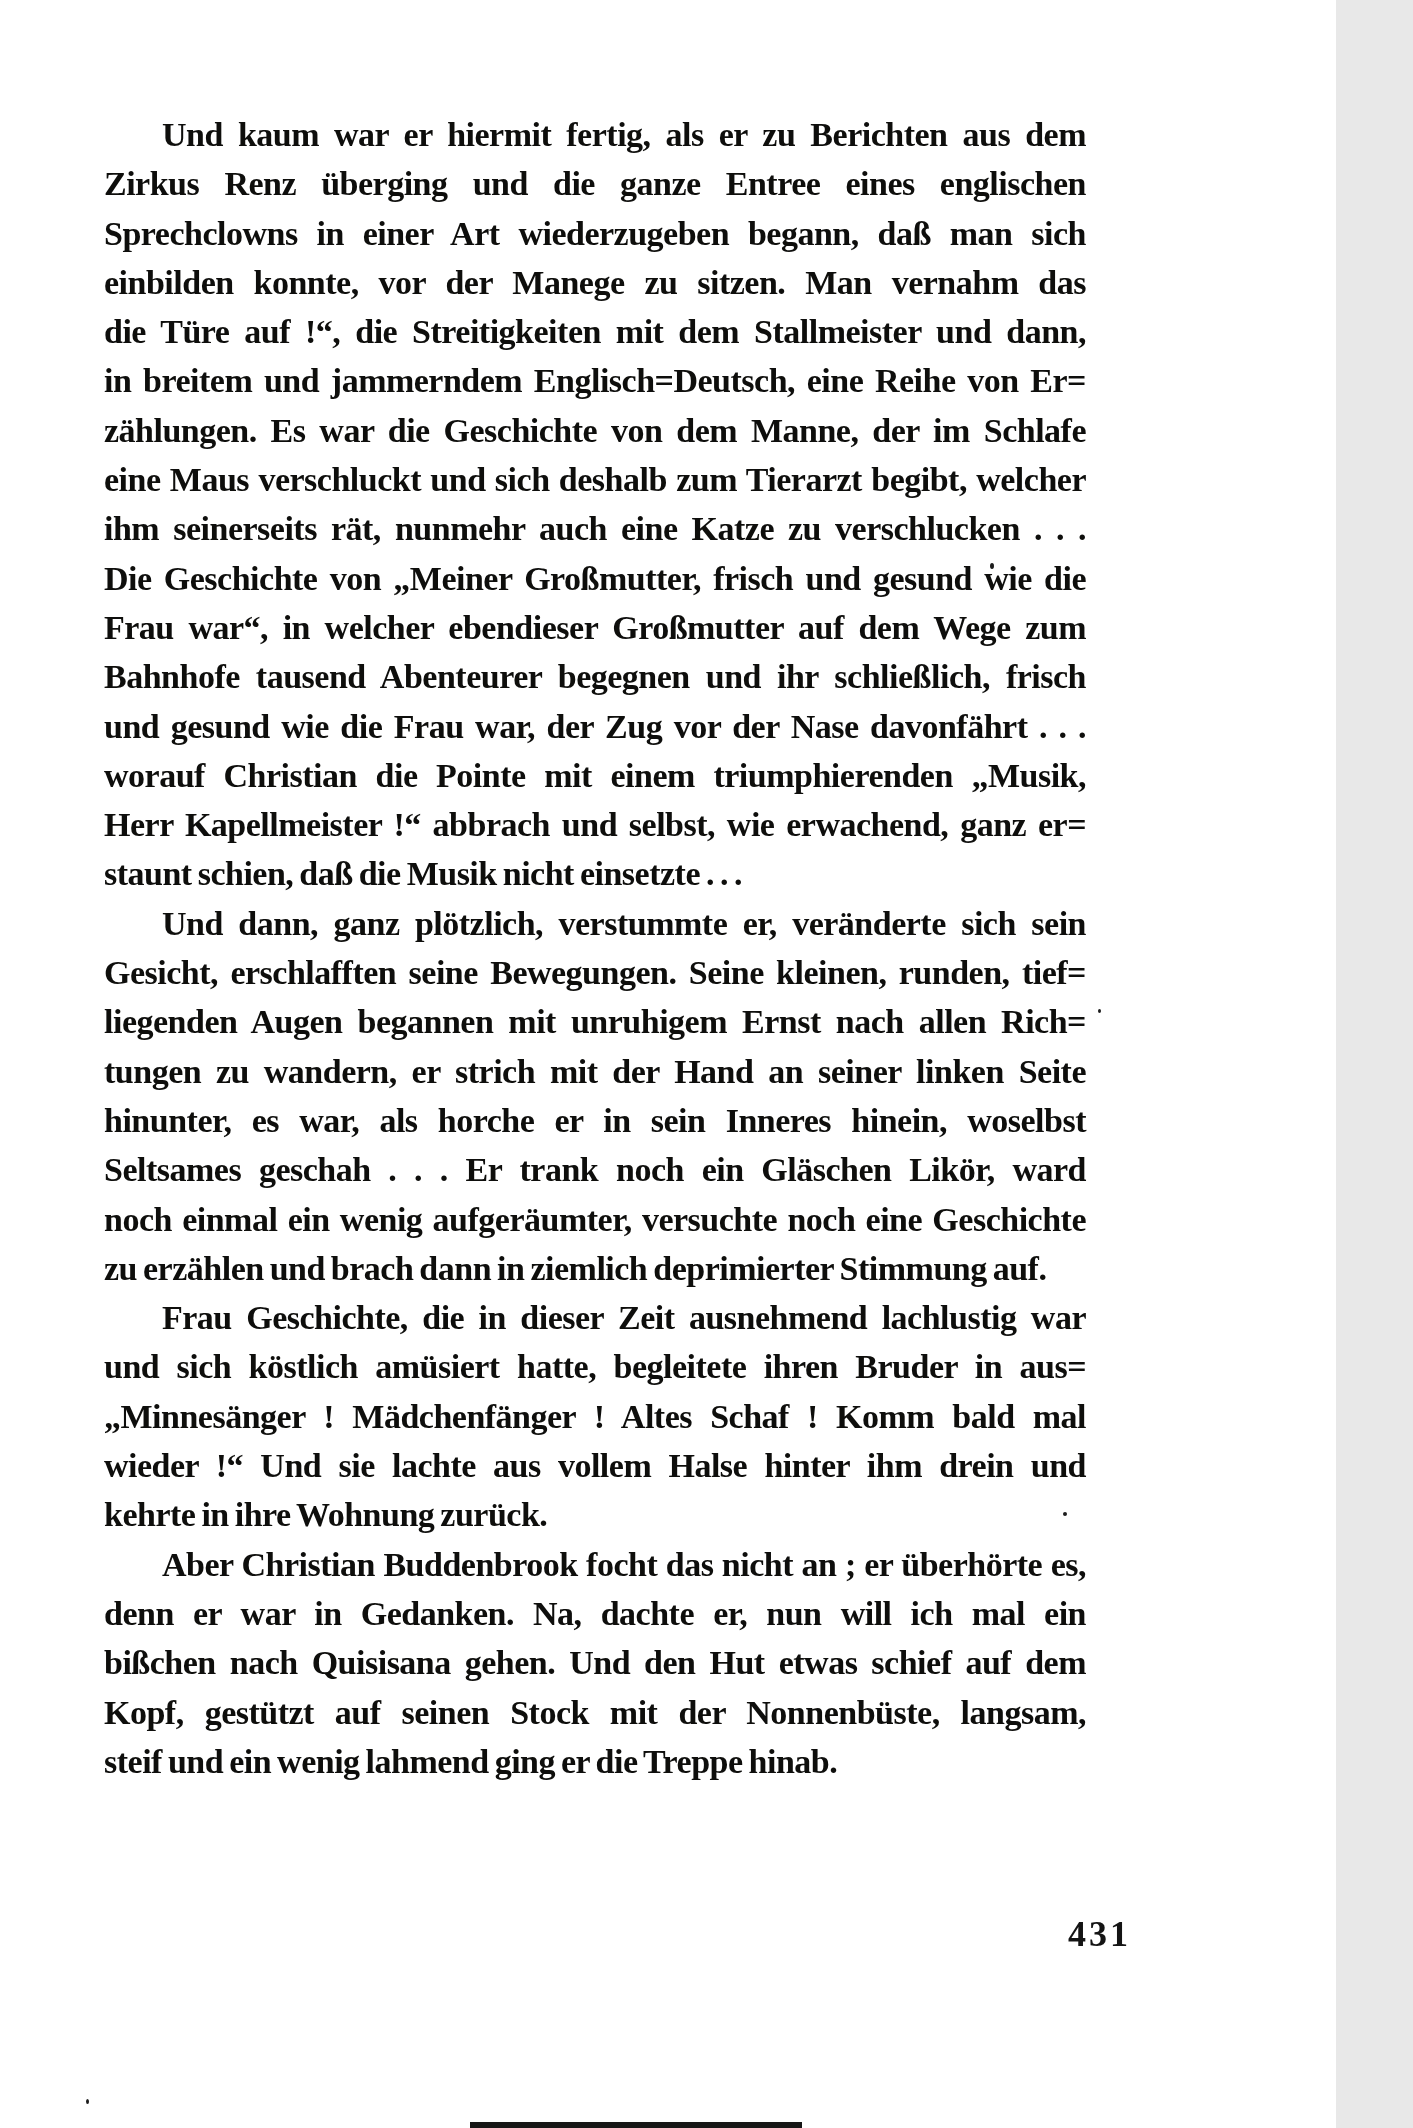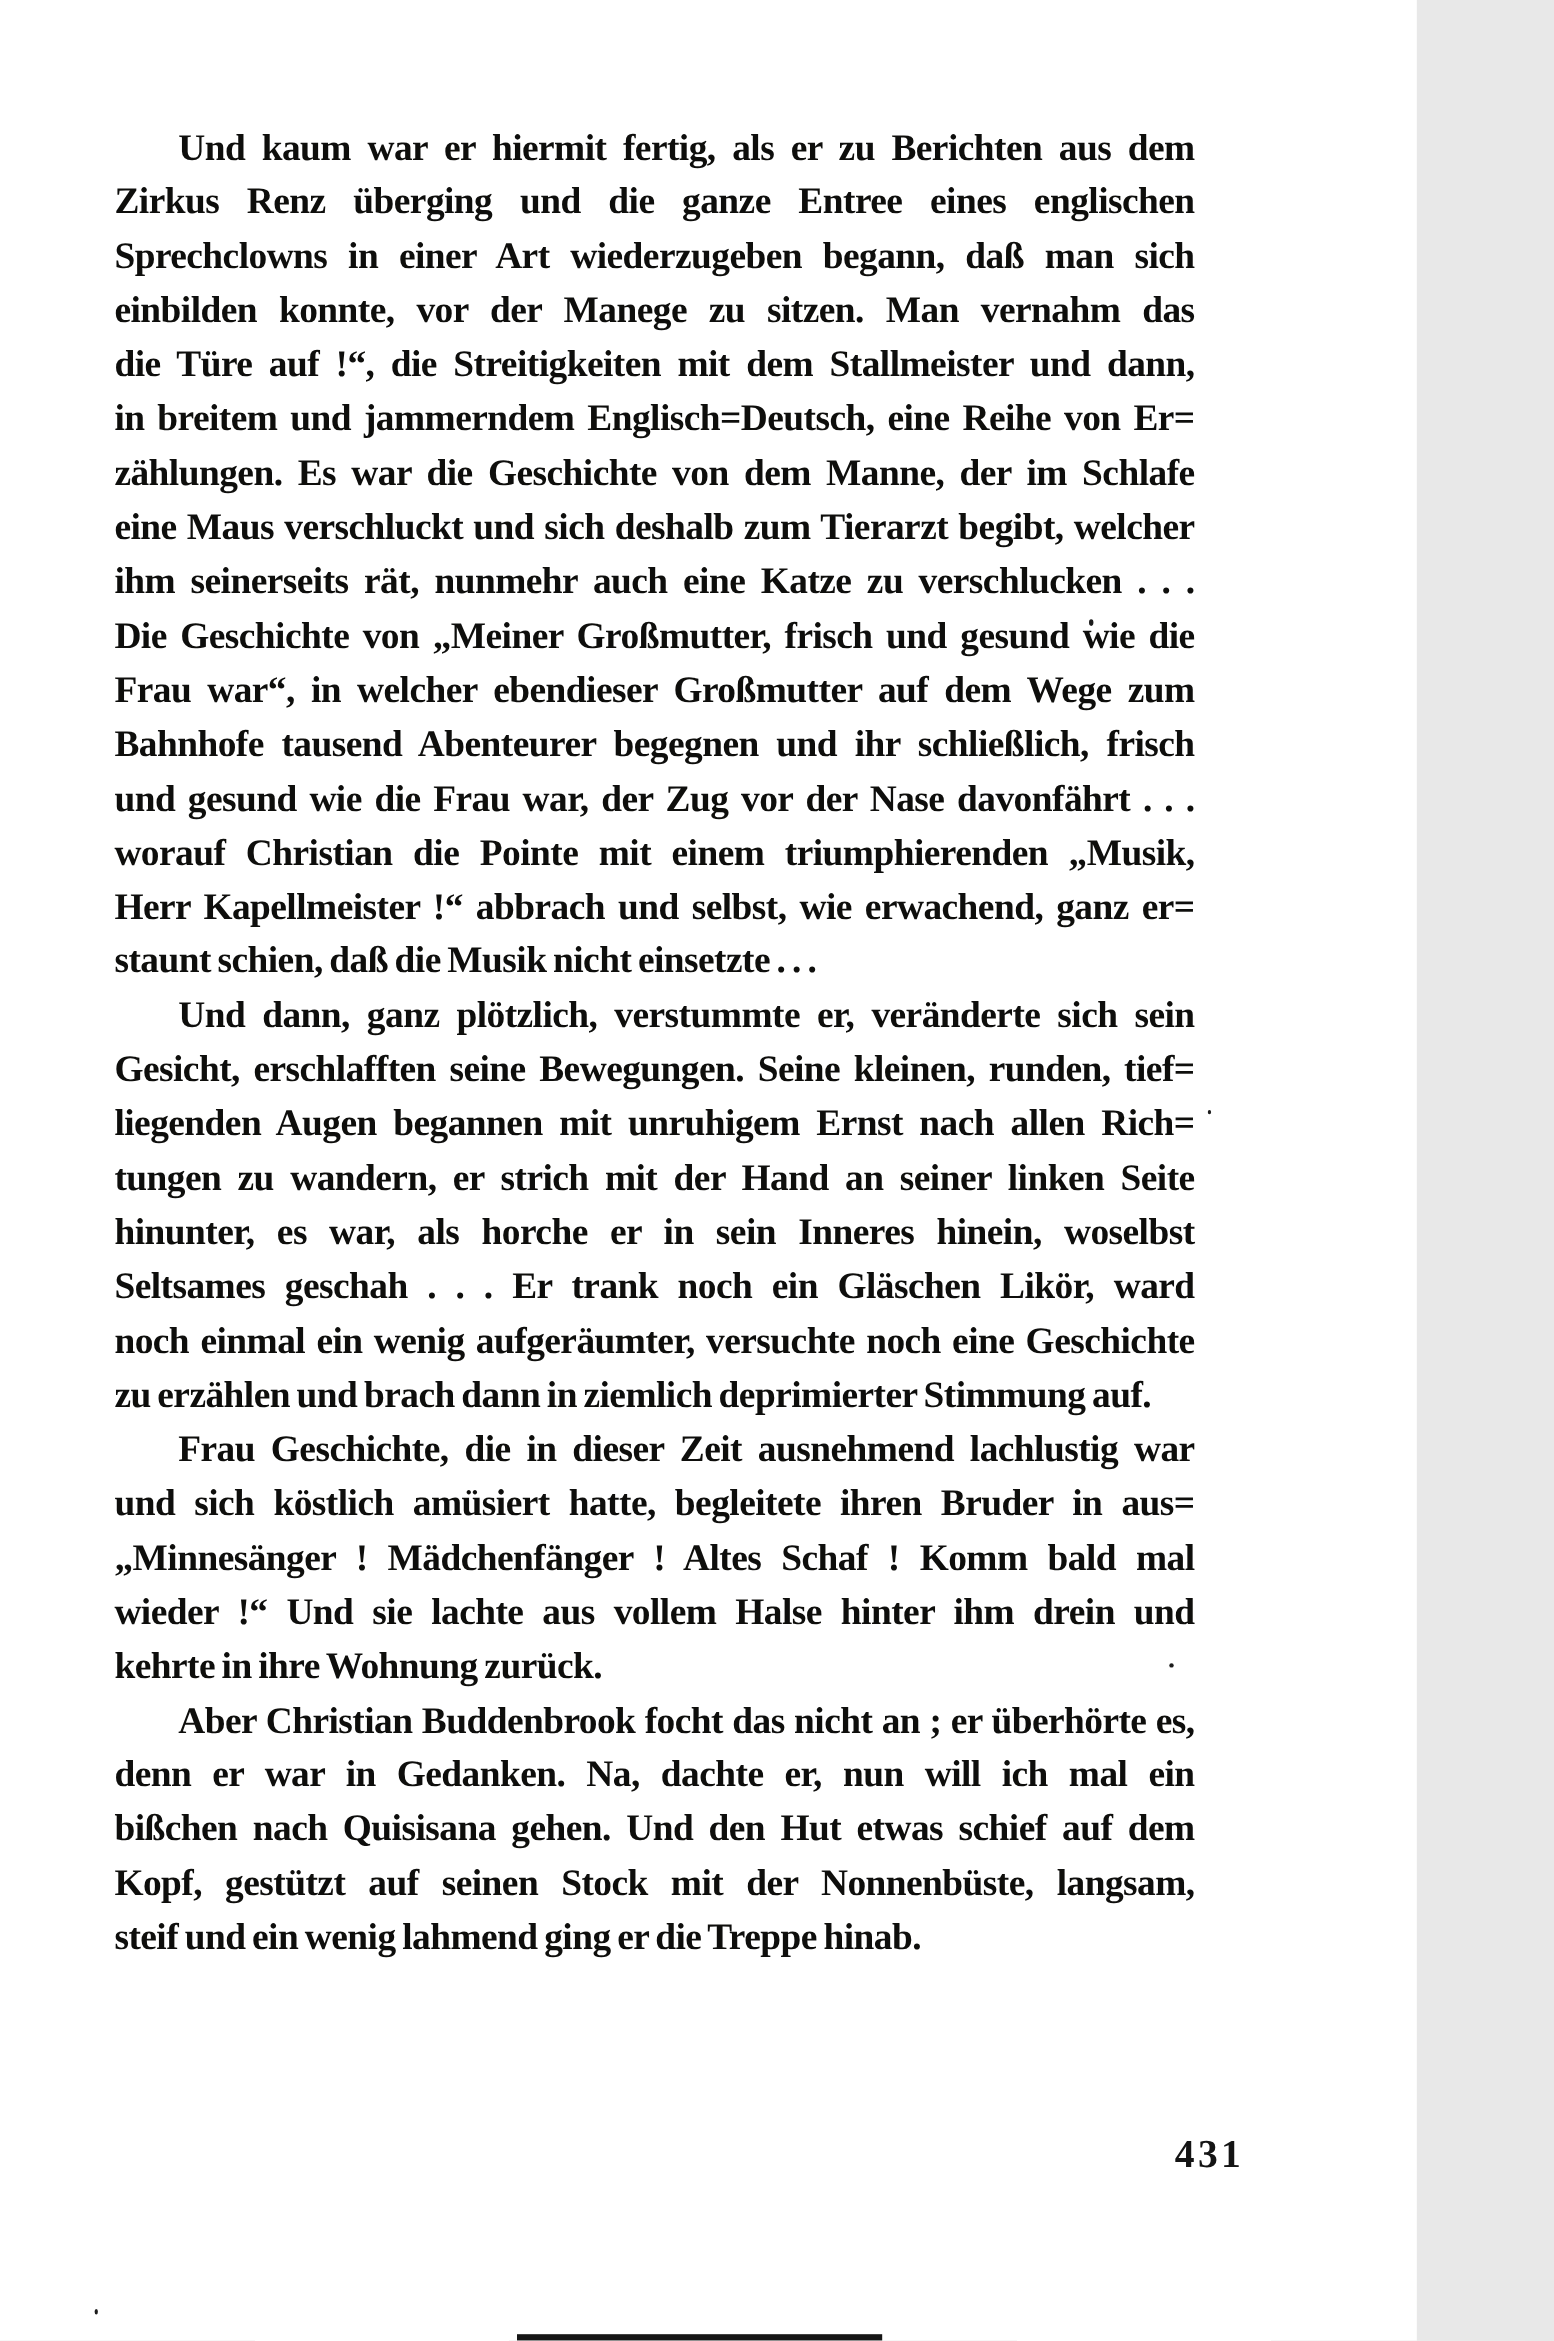--- a/index.html
+++ b/index.html
@@ -6,20 +6,21 @@
     margin: 0;
     padding: 0;
     background: #e8e8e8;
   }
   .page {
     position: relative;
     width: 1288px;
     height: 2128px;
     background: #ffffff;
     overflow: hidden;
+    padding-left: 48px;
   }
   .textblock {
     position: absolute;
     left: 104px;
     top: 110px;
     width: 982px;
   }
   .paragraph { margin: 0; padding: 0; }
   .line {
     font-family: "Liberation Serif", "DejaVu Serif", serif;
@@ -38,21 +39,20 @@
   .folio {
     position: absolute;
     left: 1068px;
     top: 1914px;
     font-family: "Liberation Serif", "DejaVu Serif", serif;
     font-weight: bold;
     font-size: 36px;
     line-height: 40px;
     color: #141414;
     letter-spacing: 3px;
-    margin-top: 24px;
   }
   .speck {
     position: absolute;
     background: #1c1c1c;
     border-radius: 50%;
   }
   .speck-1 { left: 990px;  top: 563px;  width: 4px; height: 6px; }
   .speck-2 { left: 1098px; top: 1009px; width: 3px; height: 4px; }
   .speck-3 { left: 1063px; top: 1512px; width: 4px; height: 4px; }
   .speck-4 { left: 86px;   top: 2099px; width: 3px; height: 5px; }

